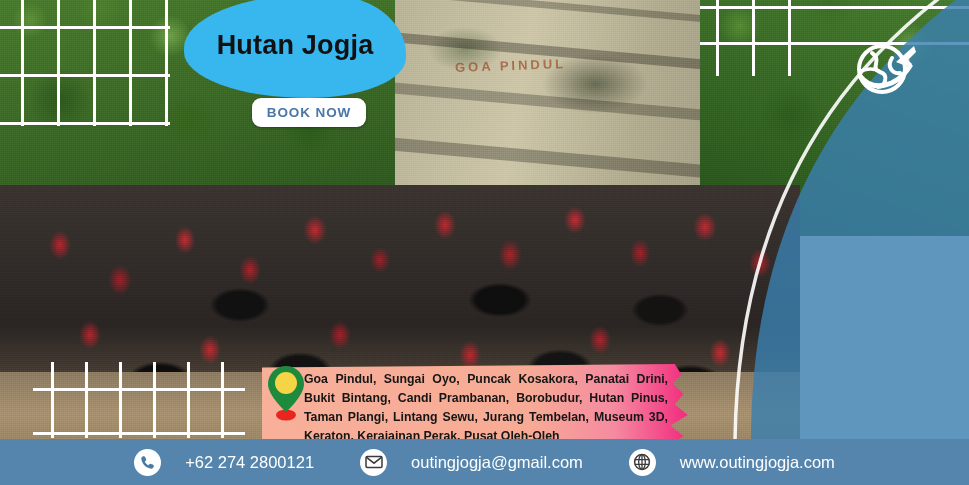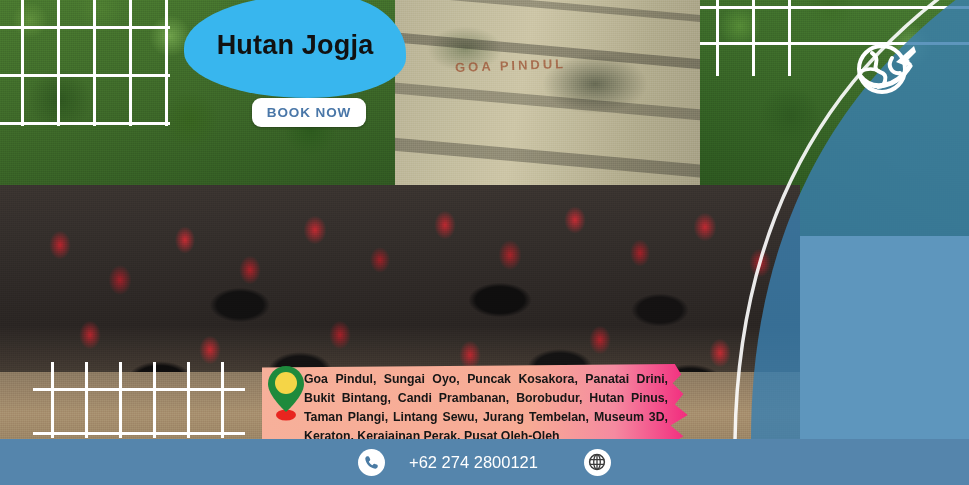--- a/index.html
+++ b/index.html
@@ -333,26 +333,36 @@
 
     <div class="contact">
       <span class="c-ico">
         <svg width="17" height="17" viewBox="0 0 17 17" xmlns="http://www.w3.org/2000/svg">
           <path d="M4.2,2.3 C5.3,2.0 6.0,2.4 6.4,3.4 L7.1,5.1 C7.4,5.9 7.2,6.4 6.5,6.9 L5.8,7.4 C6.3,8.9 8.1,10.7 9.6,11.2 L10.1,10.5 C10.6,9.8 11.1,9.6 11.9,9.9 L13.6,10.6 C14.6,11.0 15.0,11.7 14.7,12.8 C14.4,13.9 13.4,14.8 12.2,14.7 C7.3,14.3 2.7,9.7 2.3,4.8 C2.2,3.6 3.1,2.6 4.2,2.3 Z" fill="#4a7ba4"></path>
         </svg>
       </span>
       <span>+62 274 2800121</span>
     </div>
 
+    <div class="contact">
+      <span class="c-ico">
+        <svg width="18" height="14" viewBox="0 0 18 14" xmlns="http://www.w3.org/2000/svg">
+          <rect x="1" y="1.5" width="16" height="11" rx="1.2" fill="none" stroke="#3b3b3b" stroke-width="1.5"></rect>
+          <path d="M1.6,2.4 L9,8.2 L16.4,2.4" fill="none" stroke="#3b3b3b" stroke-width="1.5"></path>
+        </svg>
+      </span>
+      <span>outingjogja@gmail.com</span>
+    </div>
 
     <div class="contact">
       <span class="c-ico">
         <svg width="18" height="18" viewBox="0 0 18 18" xmlns="http://www.w3.org/2000/svg">
           <circle cx="9" cy="9" r="7.4" fill="none" stroke="#3b3b3b" stroke-width="1.5"></circle>
           <ellipse cx="9" cy="9" rx="3.3" ry="7.4" fill="none" stroke="#3b3b3b" stroke-width="1.3"></ellipse>
           <path d="M1.8,6.6 H16.2 M1.8,11.4 H16.2 M9,1.6 V16.4" stroke="#3b3b3b" stroke-width="1.3" fill="none"></path>
         </svg>
       </span>
+      <span>www.outingjogja.com</span>
     </div>
 
   </div>
 
 </div>
 
 </body></html>

